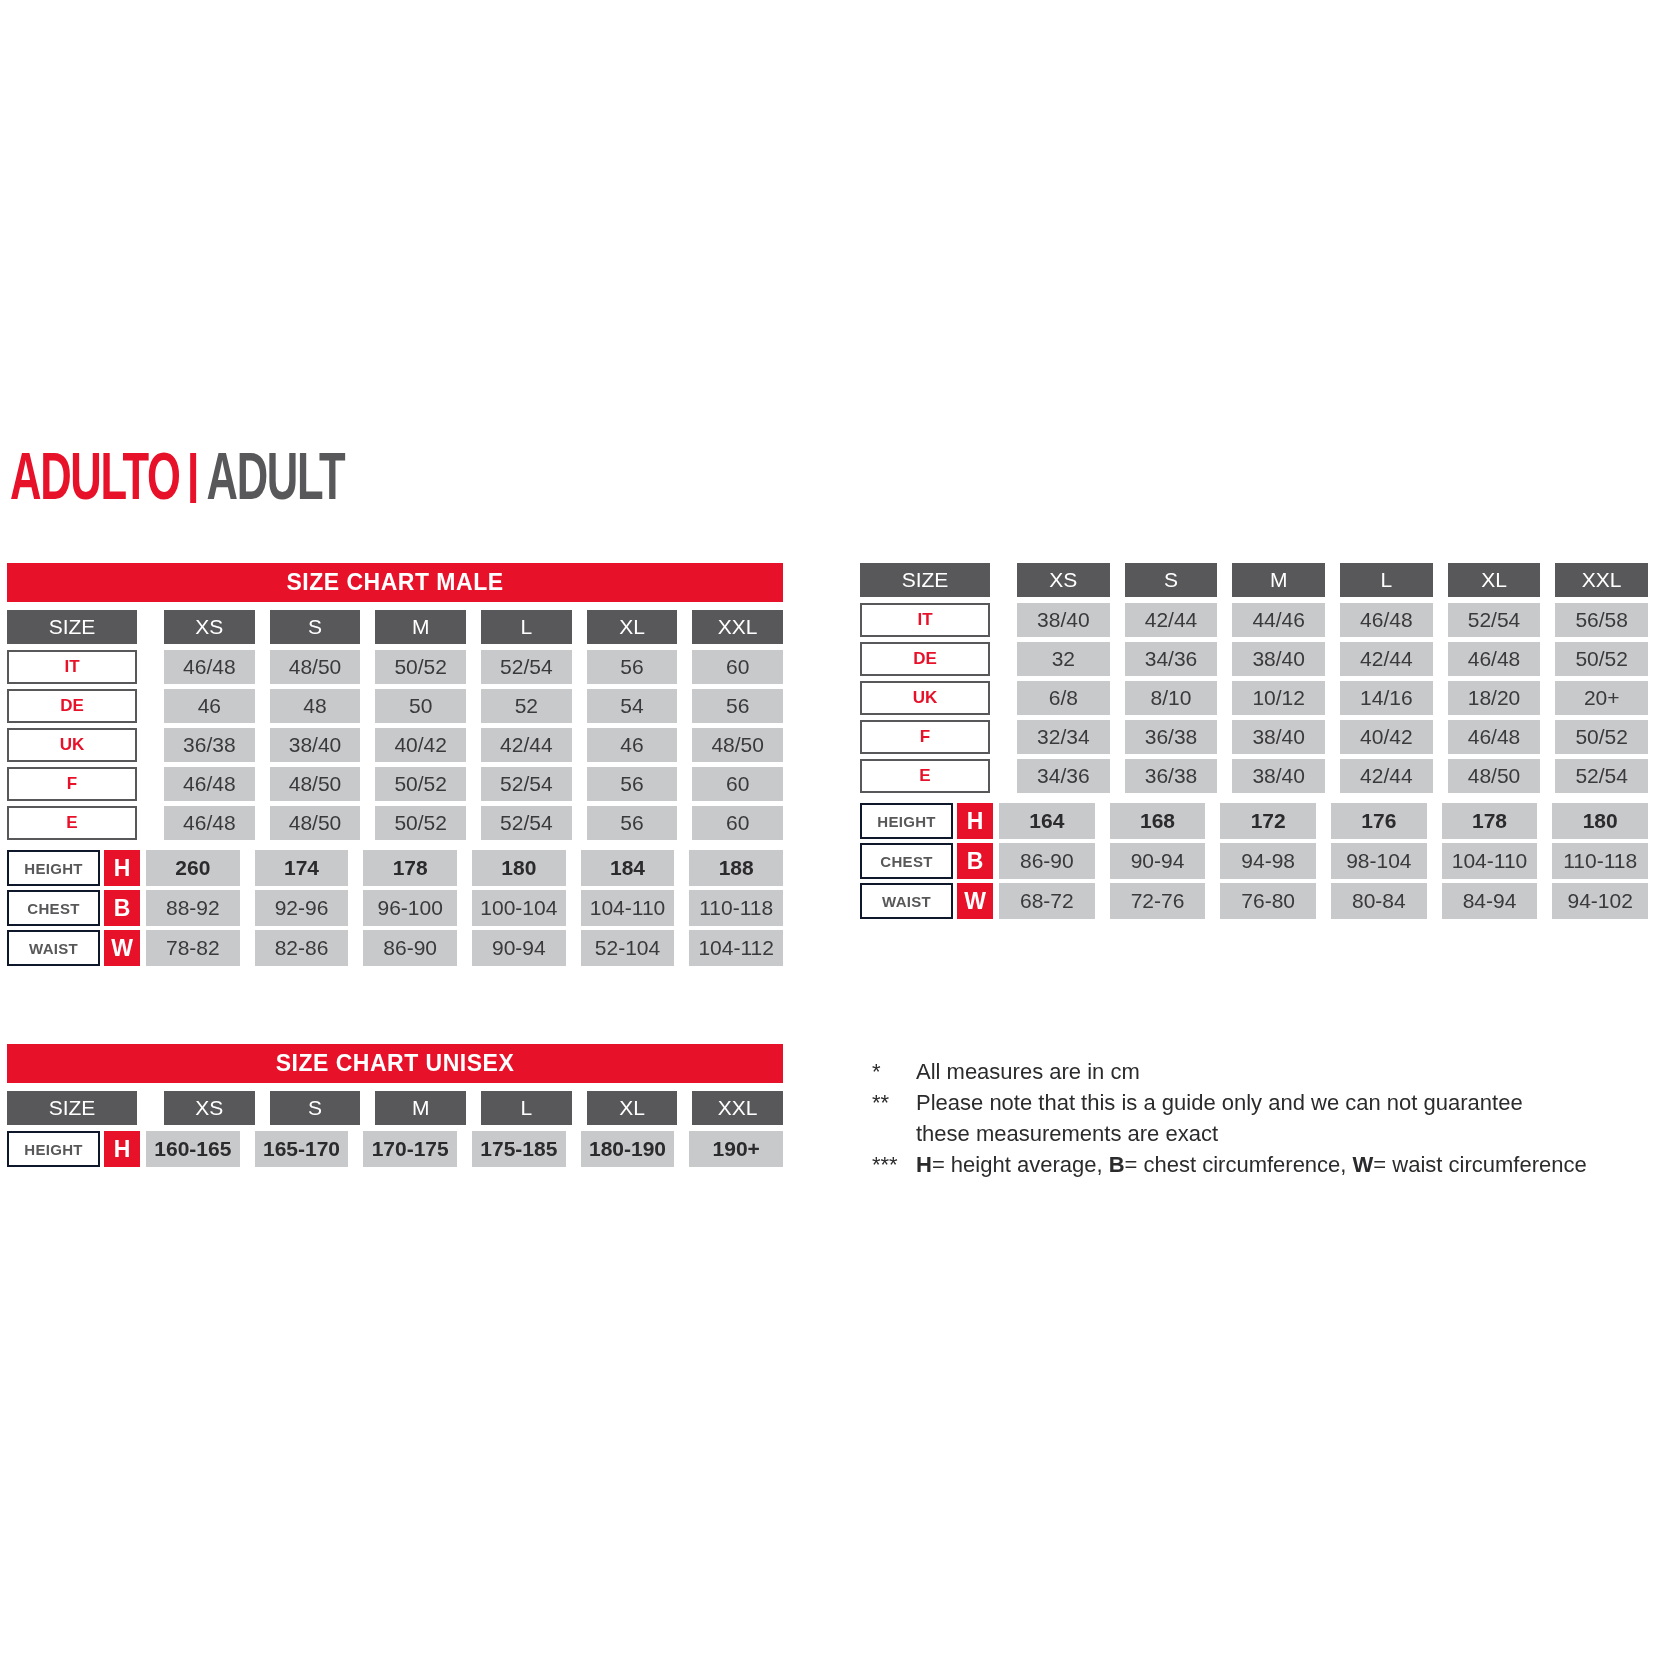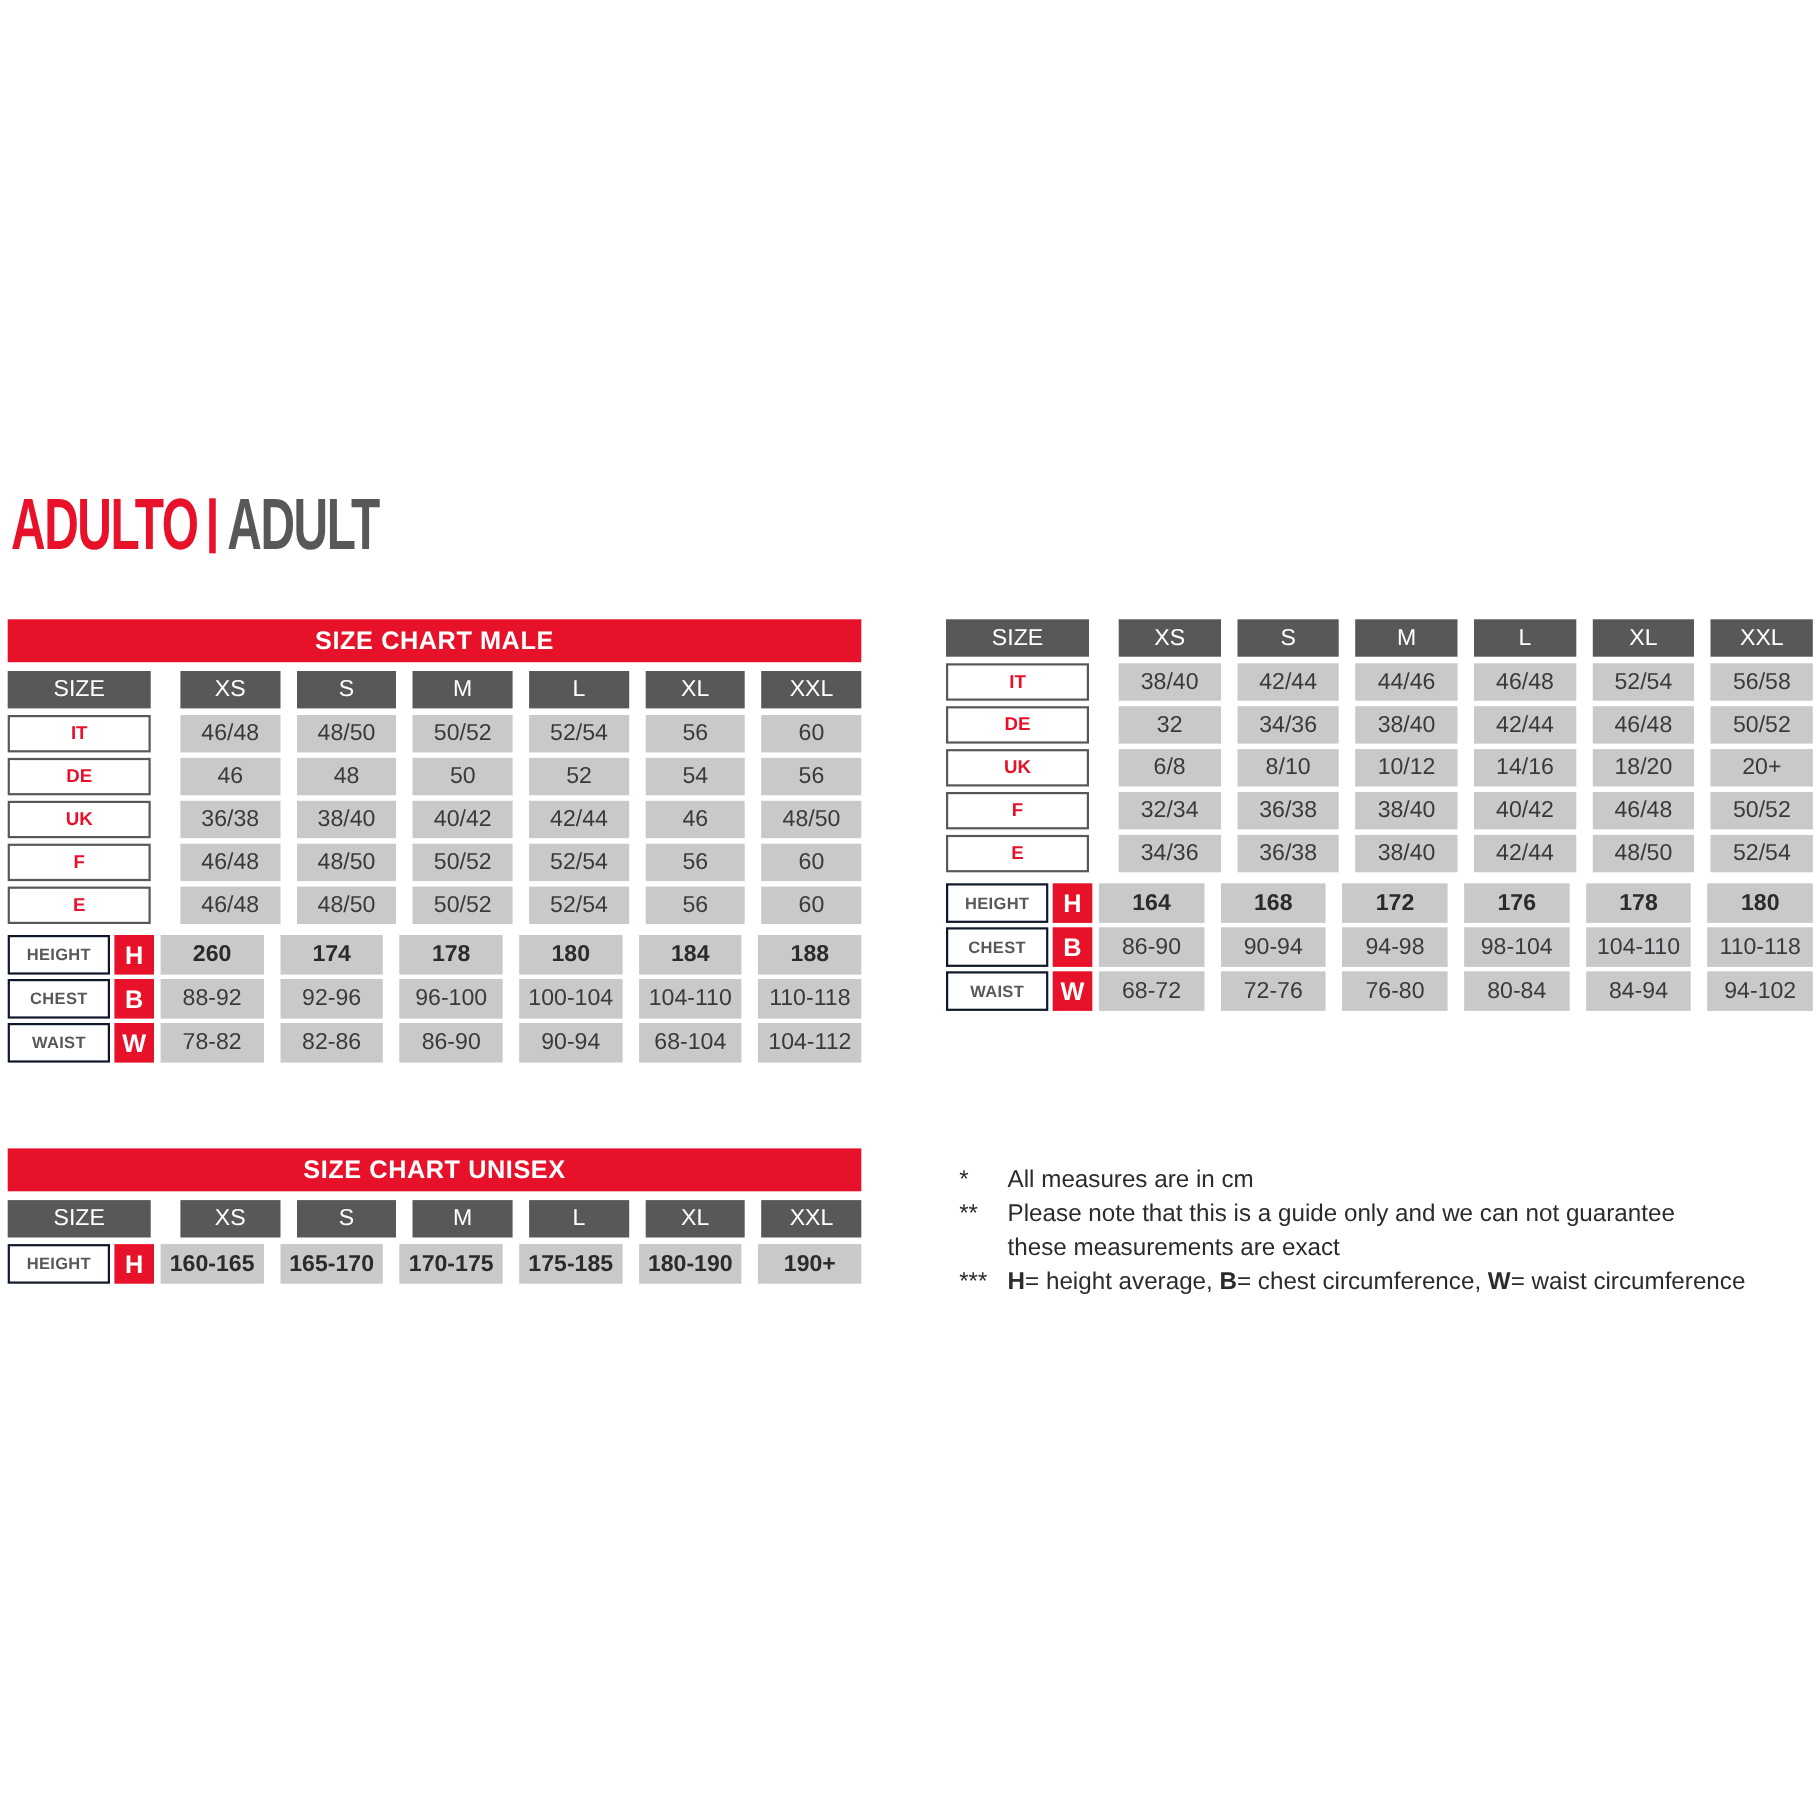--- a/index.html
+++ b/index.html
@@ -168,21 +168,21 @@
         </div>
       </div>
       <div class="trow measure">
         <div class="mlbl">WAIST</div>
         <div class="badge">W</div>
         <div class="vals">
           <div class="val">78-82</div>
           <div class="val">82-86</div>
           <div class="val">86-90</div>
           <div class="val">90-94</div>
-          <div class="val">68-104</div>
+          <div class="val">52-104</div>
           <div class="val">104-112</div>
         </div>
       </div>
     </div>
   <div id="female-table" class="size-table" style="left:860px; top:563px; width:788px;">
       <div class="trow header">
         <div class="lblslot">
           <div class="hcell hsize">SIZE</div>
         </div>
         <div class="vals">

